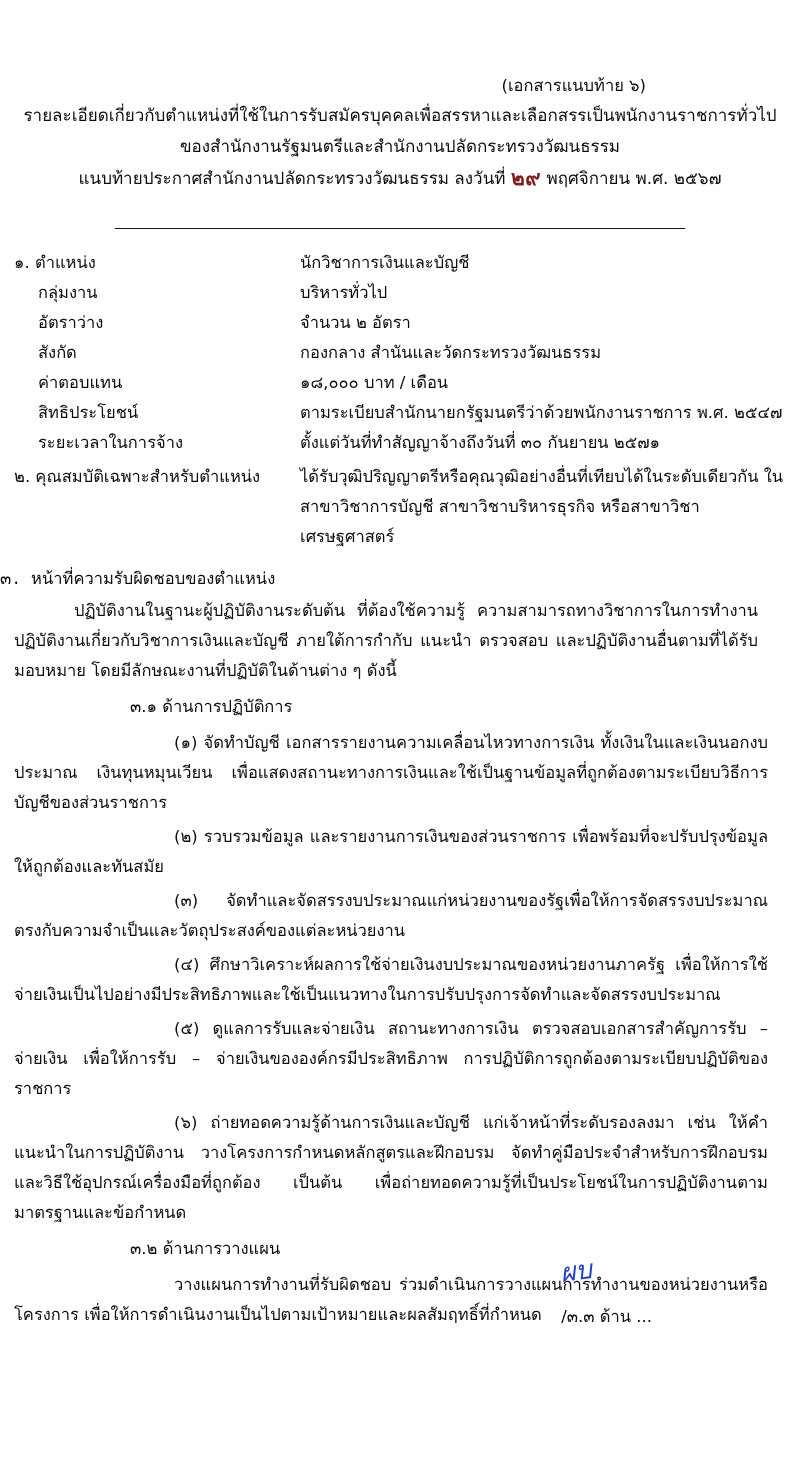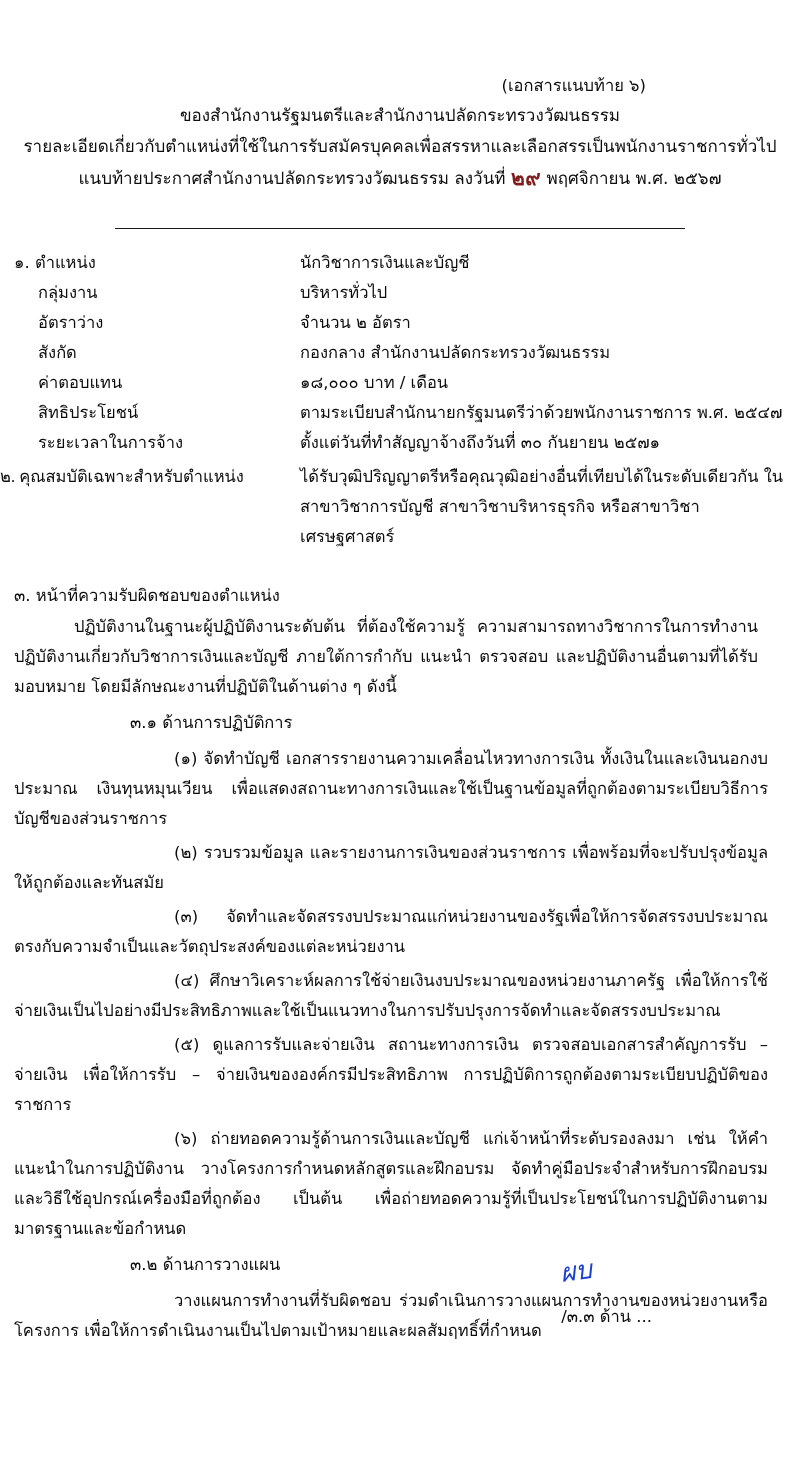--- a/index.html
+++ b/index.html
@@ -80,32 +80,32 @@
     flex: 1;
     white-space: nowrap;
   }
   .qual-row {
     display: flex;
     line-height: 30px;
     margin-top: 4px;
   }
   .qual-label {
     width: 300px;
+    padding-left: 14px;
     box-sizing: border-box;
     white-space: nowrap;
-    font-family: Liberation Serif, serif;
   }
   .qual-value {
     flex: 1;
     padding-right: 16px;
   }
   .section-head {
-    padding-left: 14px;
     line-height: 32px;
-    margin-top: 28px;
+    margin-top: 12px;
+    font-family: Liberation Mono, monospace;
   }
   .para {
     line-height: 30px;
     padding-left: 14px;
     padding-right: 42px;
     text-align: justify;
   }
   .para.first-indent {
     text-indent: 60px;
   }
@@ -143,22 +143,22 @@
   }
 </style>
 </head>
 <body>
 
 <div class="page">
 
   <div class="attach-note">(เอกสารแนบท้าย ๖)</div>
 
   <div class="title-block">
+    <div class="title-line">รายละเอียดเกี่ยวกับตำแหน่งที่ใช้ในการรับสมัครบุคคลเพื่อสรรหาและเลือกสรรเป็นพนักงานราชการทั่วไป</div>
     <div class="title-line">ของสำนักงานรัฐมนตรีและสำนักงานปลัดกระทรวงวัฒนธรรม</div>
-    <div class="title-line">รายละเอียดเกี่ยวกับตำแหน่งที่ใช้ในการรับสมัครบุคคลเพื่อสรรหาและเลือกสรรเป็นพนักงานราชการทั่วไป</div>
     <div class="title-line">
       <span>แนบท้ายประกาศสำนักงานปลัดกระทรวงวัฒนธรรม ลงวันที่</span>
       <span class="date-mark">๒๙</span>
       <span>พฤศจิกายน พ.ศ. ๒๕๖๗</span>
     </div>
   </div>
 
   <div class="rule"></div>
 
   <div class="body">
@@ -171,21 +171,21 @@
     <div class="kv-row">
       <div class="kv-label indent">กลุ่มงาน</div>
       <div class="kv-value">บริหารทั่วไป</div>
     </div>
     <div class="kv-row">
       <div class="kv-label indent">อัตราว่าง</div>
       <div class="kv-value">จำนวน ๒ อัตรา</div>
     </div>
     <div class="kv-row">
       <div class="kv-label indent">สังกัด</div>
-      <div class="kv-value">กองกลาง สำนักงานปลัดกระทรวงวัฒนธรรม</div>
+      <div class="kv-value">กองกลาง สำนันและวัดกระทรวงวัฒนธรรม</div>
     </div>
     <div class="kv-row">
       <div class="kv-label indent">ค่าตอบแทน</div>
       <div class="kv-value">๑๘,๐๐๐ บาท / เดือน</div>
     </div>
     <div class="kv-row">
       <div class="kv-label indent">สิทธิประโยชน์</div>
       <div class="kv-value">ตามระเบียบสำนักนายกรัฐมนตรีว่าด้วยพนักงานราชการ พ.ศ. ๒๕๔๗</div>
     </div>
     <div class="kv-row">

